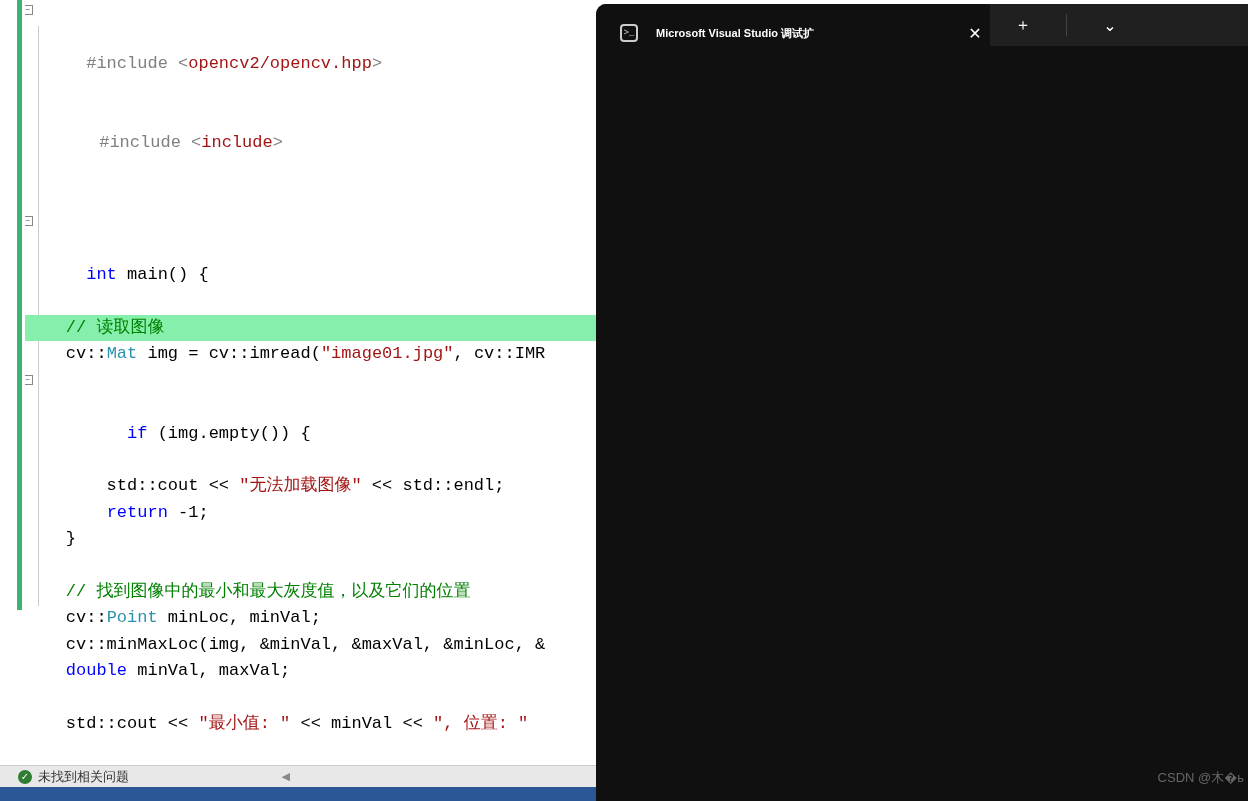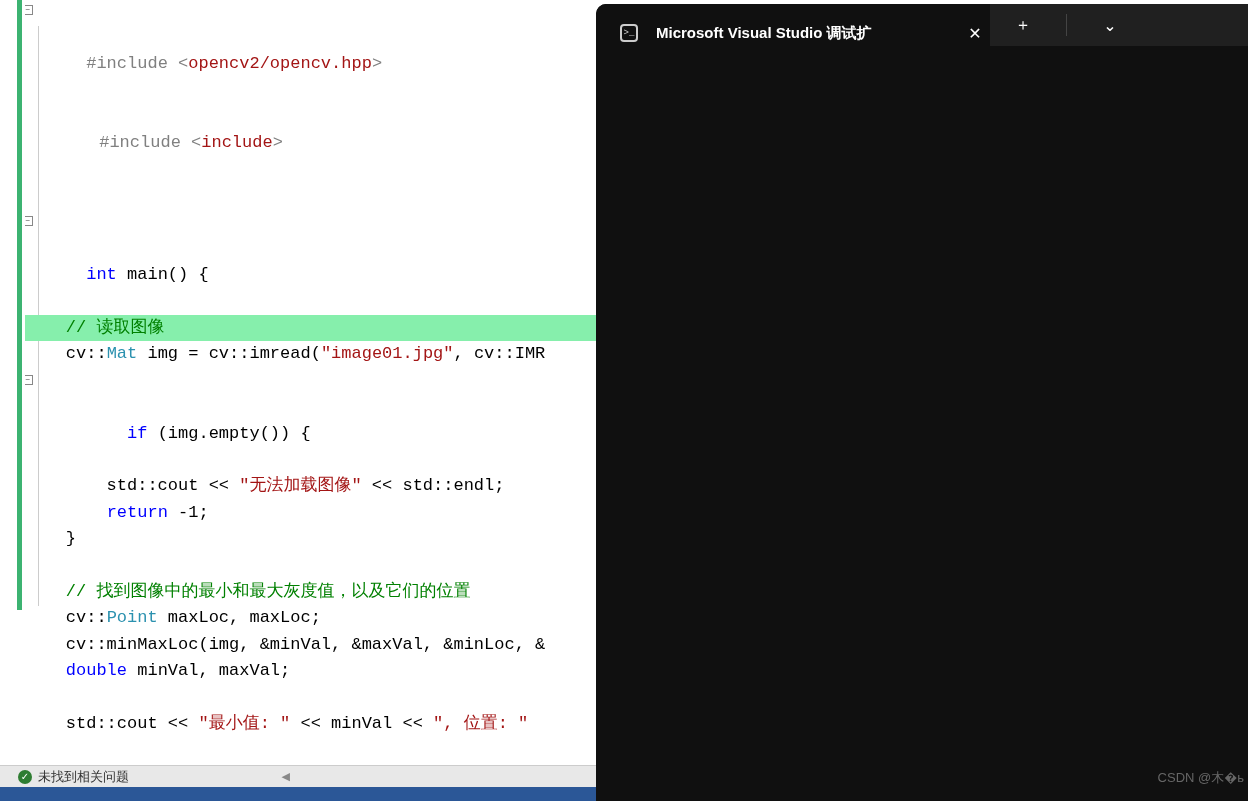--- a/index.html
+++ b/index.html
@@ -134,21 +134,21 @@
       width: 18px; height: 18px;
       border: 2px solid #ccc;
       border-radius: 4px;
       display: flex; align-items: center; justify-content: center;
       font-size: 9px;
       color: #ccc;
     }
     .tab-title {
       color: #fff;
       font-family: "Microsoft YaHei", sans-serif;
-      font-size: 15px;
+      font-size: 11px;
       font-weight: 600;
       flex: 1;
       overflow: hidden;
       white-space: nowrap;
     }
     .tab-close, .tab-add, .tab-dropdown {
       color: #fff;
       font-size: 16px;
       width: 30px;
       text-align: center;
@@ -206,21 +206,21 @@
     <div class="code-line"><span>    cv::</span><span class="type">Mat</span><span> img = cv::imread(</span><span class="str">"image01.jpg"</span><span>, cv::IMR</span></div>
     <div class="code-line">
       <span class="fold-marker">−</span>
       <span>    </span><span class="kw">if</span><span> (img.empty()) {</span>
     </div>
     <div class="code-line"><span>        std::cout &lt;&lt; </span><span class="str">"无法加载图像"</span><span> &lt;&lt; std::endl;</span></div>
     <div class="code-line"><span>        </span><span class="kw">return</span><span> -1;</span></div>
     <div class="code-line"><span>    }</span></div>
     <div class="code-line">&nbsp;</div>
     <div class="code-line"><span class="cmt">    // 找到图像中的最小和最大灰度值，以及它们的位置</span></div>
-    <div class="code-line"><span>    cv::</span><span class="type">Point</span><span> maxLoc, maxLoc;</span></div>
+    <div class="code-line"><span>    cv::</span><span class="type">Point</span><span> minLoc, minVal;</span></div>
     <div class="code-line"><span>    cv::minMaxLoc(img, &amp;minVal, &amp;maxVal, &amp;minLoc, &amp;</span></div>
     <div class="code-line"><span>    </span><span class="kw">double</span><span> minVal, maxVal;</span></div>
     <div class="code-line">&nbsp;</div>
     <div class="code-line"><span>    std::cout &lt;&lt; </span><span class="str">"最小值: "</span><span> &lt;&lt; minVal &lt;&lt; </span><span class="str">", 位置: "</span></div>
 
   </div>
 
   <div class="status-bar">
     <div class="status-icon">✓</div>
     <span>未找到相关问题</span>

